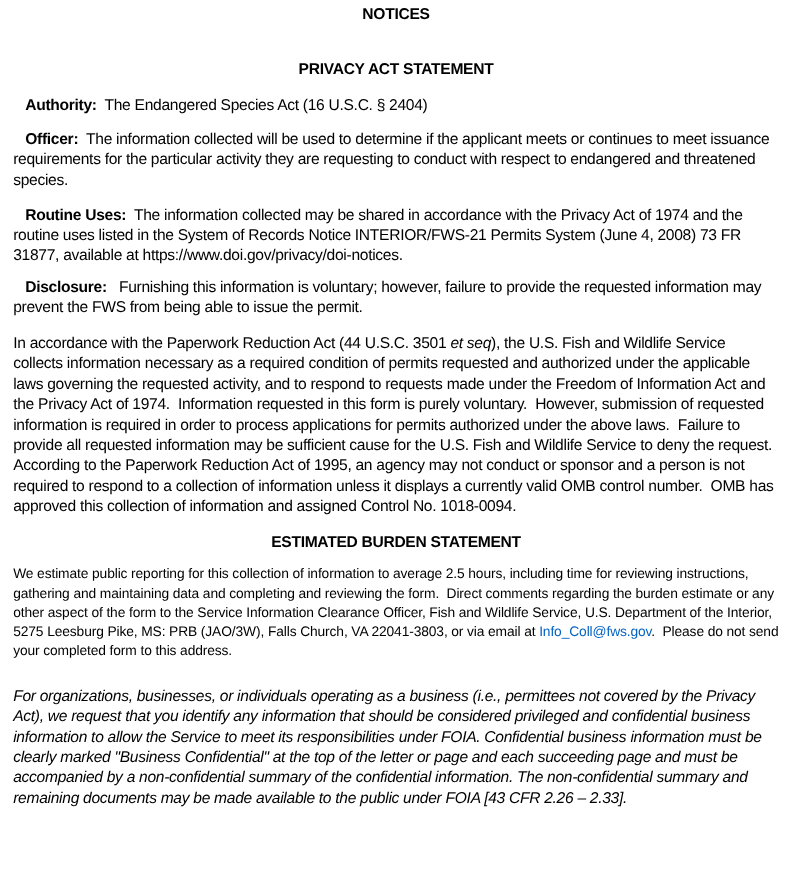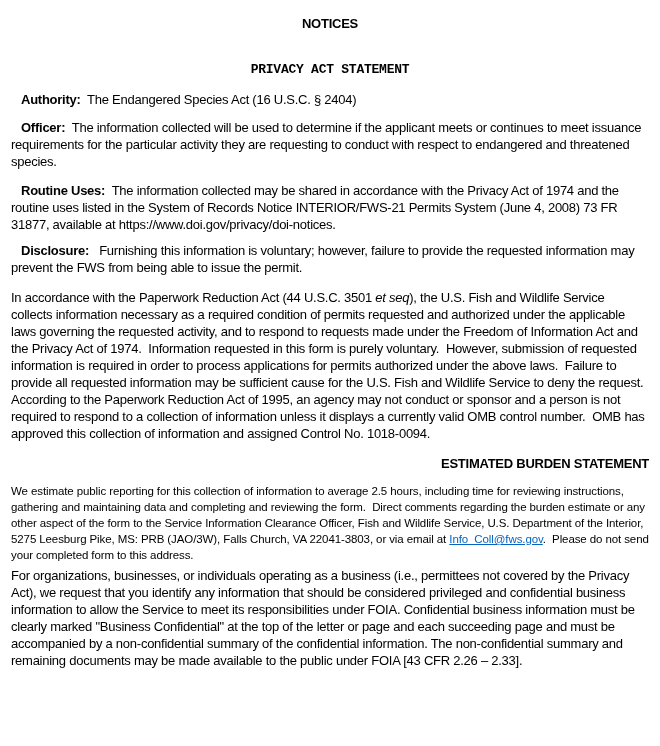--- a/index.html
+++ b/index.html
@@ -9,59 +9,58 @@
   }
   body {
     width: 660px;
     height: 746px;
     overflow: hidden;
   }
   .doc {
     box-sizing: border-box;
     width: 660px;
     height: 746px;
-    padding: 15px 11px 0 11px;
+    padding: 3px 11px 0 11px;
     font-family: "Liberation Sans", sans-serif;
     font-size: 13px;
     line-height: 17px;
     letter-spacing: -0.25px;
     color: #000000;
   }
   .heading {
     margin: 0;
     font-size: 13px;
     line-height: 17px;
     font-weight: 700;
     text-align: center;
   }
   p {
     margin: 0;
     white-space: pre-wrap;
   }
   .label { font-weight: 700; margin-left: 10px; }
   .mt-title    { margin-top: 0; }
-  .mt-privacy  { margin-top: 29px; font-family: Liberation Mono, monospace; }
+  .mt-privacy  { margin-top: 29px; }
   .mt-auth     { margin-top: 13px; }
   .mt-purpose  { margin-top: 11px; }
   .mt-routine  { margin-top: 12px; }
   .mt-disc     { margin-top: 9px; }
   .mt-prahead  { margin-top: 7px; }
   .mt-prapara  { margin-top: 13px; }
-  .mt-burdhead { margin-top: 13px; text-align: right; }
+  .mt-burdhead { margin-top: 13px; }
   .mt-burdpara { margin-top: 11px; }
   .mt-foiahead { margin-top: 13px; }
-  .mt-foiapara { margin-top: 4px; }
+  .mt-foiapara { margin-top: 20px; font-style: italic; }
   .burden-text {
     font-size: 11.5px;
     line-height: 16px;
     letter-spacing: -0.1px;
   }
   a.email {
     color: #0563C1;
-    text-decoration: underline;
     cursor: pointer;
   }
 </style>
 </head>
 <body>
 
 <div class="doc">
 
   <h1 class="heading mt-title">NOTICES</h1>
 

